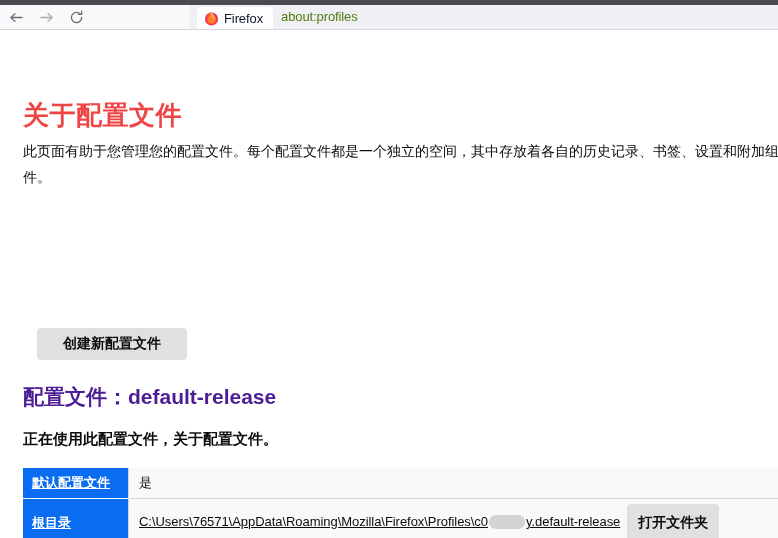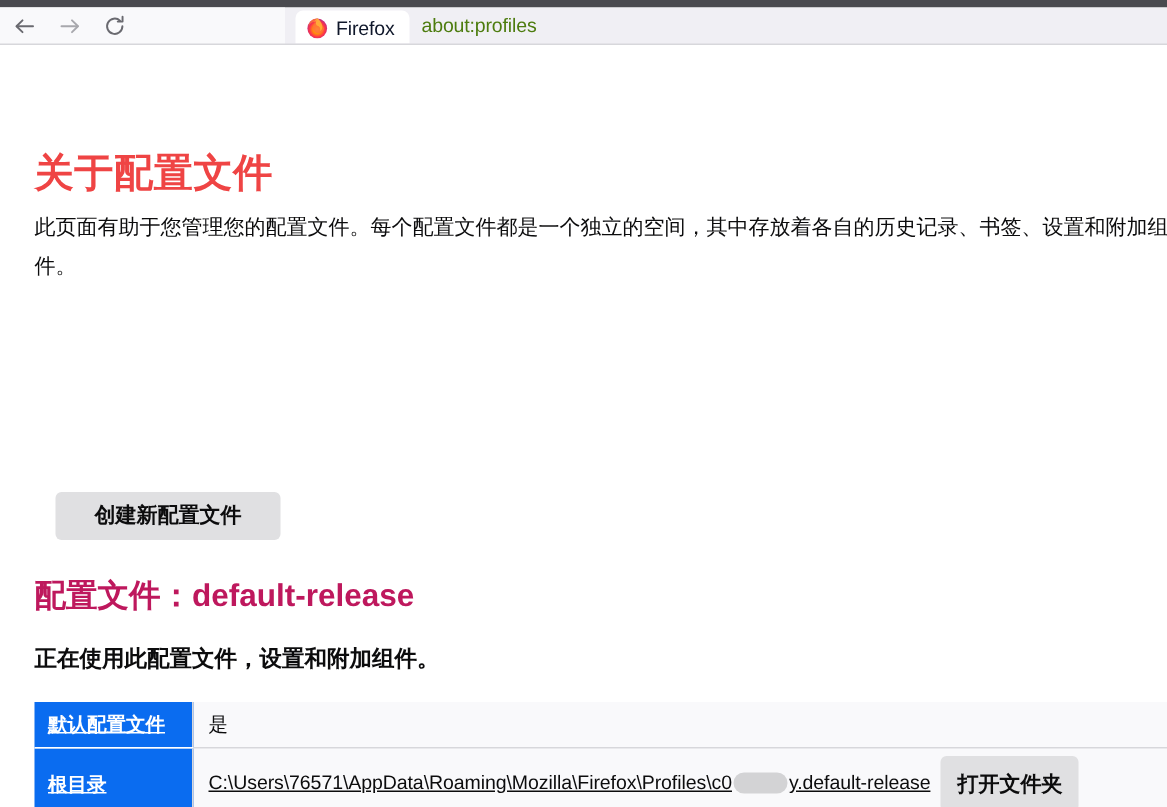--- a/index.html
+++ b/index.html
@@ -159,21 +159,21 @@
     margin-left: 12px;
   }
 
   h2#profile-heading {
     position: absolute;
     left: 0;
     top: 353px;
     margin: 0;
     font-size: 21px;
     font-weight: bold;
-    color: #be185d;
+    color: #4c1d95;
     white-space: nowrap;
   }
   #profile-heading .profile-name {
     font-weight: bold;
   }
 
   #in-use-note {
     position: absolute;
     left: 0;
     top: 400px;
@@ -315,21 +315,21 @@
   <div id="content">
 
     <h1 id="page-heading">关于配置文件</h1>
 
     <p id="intro-paragraph">此页面有助于您管理您的配置文件。每个配置文件都是一个独立的空间，其中存放着各自的历史记录、书签、设置和附加组件。</p>
 
     <button id="create-profile-button">创建新配置文件</button>
 
     <h2 id="profile-heading"><span>配置文件：</span><span class="profile-name">default-release</span></h2>
 
-    <p id="in-use-note">正在使用此配置文件，设置和附加组件。</p>
+    <p id="in-use-note">正在使用此配置文件，关于配置文件。</p>
 
     <table id="profile-table">
       <tbody>
         <tr id="row-default">
           <th>默认配置文件</th>
           <td>是</td>
         </tr>
         <tr id="row-rootdir">
           <th>根目录</th>
           <td>

